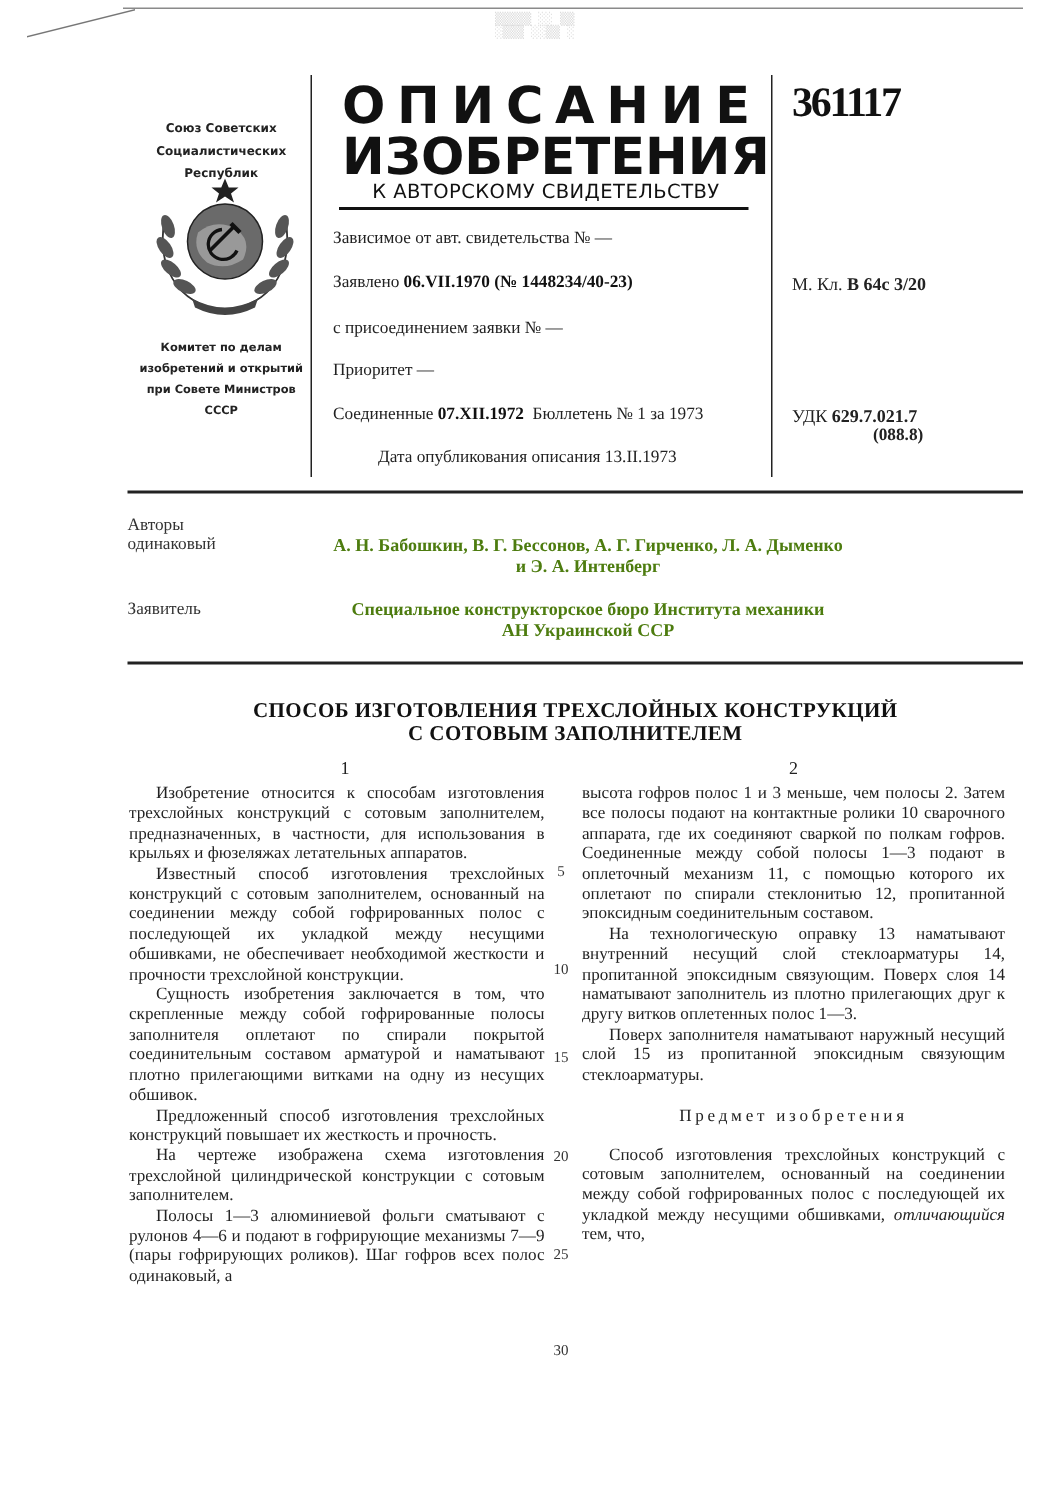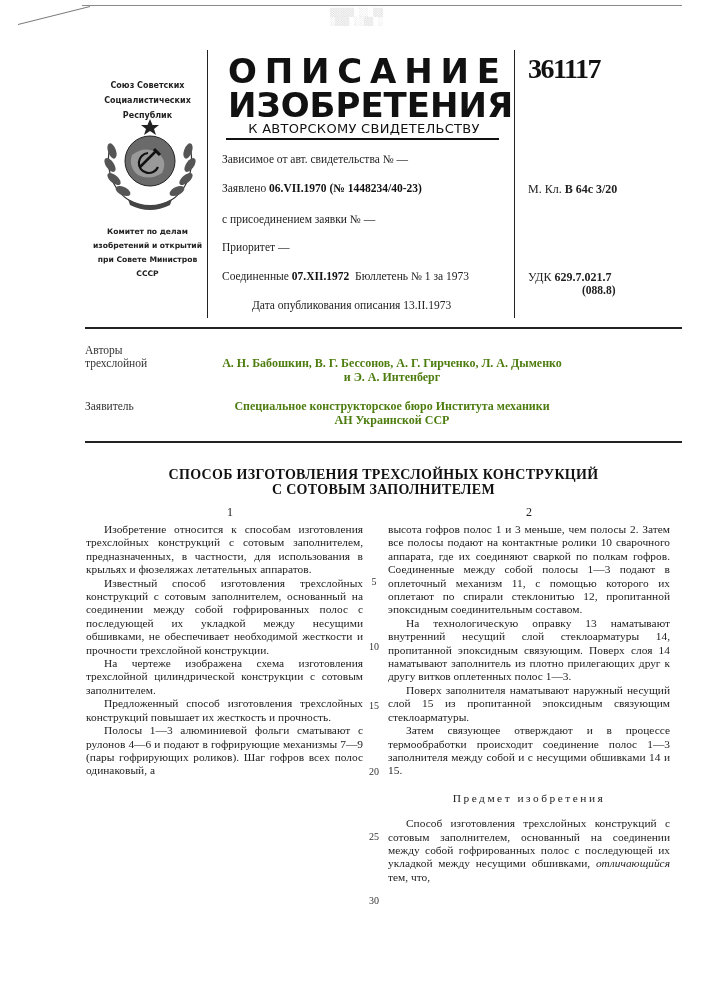--- a/index.html
+++ b/index.html
@@ -149,21 +149,21 @@
 <div class="meta-right" style="top:270px;">
   <span>УДК</span>
   <b>629.7.021.7</b>
 </div>
 <div class="udc2" style="top:284px;">(088.8)</div>
 
 <div class="hrule" style="top:327px;"></div>
 
 <div class="label-left" style="top:344px;">
   <div>Авторы</div>
-  <div>трехслойной</div>
+  <div>одинаковый</div>
 </div>
 <div class="authors" style="top:356px;">
   <div>А. Н. Бабошкин, В. Г. Бессонов, А. Г. Гирченко, Л. А. Дыменко</div>
   <div>и Э. А. Интенберг</div>
 </div>
 <div class="label-left" style="top:400px;">Заявитель</div>
 <div class="authors" style="top:399px;">
   <div>Специальное конструкторское бюро Института механики</div>
   <div>АН Украинской ССР</div>
 </div>
@@ -173,32 +173,32 @@
 <div class="doc-title">
   <div>СПОСОБ ИЗГОТОВЛЕНИЯ ТРЕХСЛОЙНЫХ КОНСТРУКЦИЙ</div>
   <div>С СОТОВЫМ ЗАПОЛНИТЕЛЕМ</div>
 </div>
 <div class="colnum" style="left:227px; top:505px;">1</div>
 <div class="colnum" style="left:526px; top:505px;">2</div>
 
 <div class="col col-left">
   <p>Изобретение относится к способам изготовления трехслойных конструкций с сотовым заполнителем, предназначенных, в частности, для использования в крыльях и фюзеляжах летательных аппаратов.</p>
   <p>Известный способ изготовления трехслойных конструкций с сотовым заполнителем, основанный на соединении между собой гофрированных полос с последующей их укладкой между несущими обшивками, не обеспечивает необходимой жесткости и прочности трехслойной конструкции.</p>
+  <p>Сущность изобретения заключается в том, что скрепленные между собой гофрированные полосы заполнителя оплетают по спирали покрытой соединительным составом арматурой и наматывают плотно прилегающими витками на одну из несущих обшивок.</p>
+  <p>Предложенный способ изготовления трехслойных конструкций повышает их жесткость и прочность.</p>
   <p>На чертеже изображена схема изготовления трехслойной цилиндрической конструкции с сотовым заполнителем.</p>
-  <p>Предложенный способ изготовления трехслойных конструкций повышает их жесткость и прочность.</p>
   <p>Полосы 1—3 алюминиевой фольги сматывают с рулонов 4—6 и подают в гофрирующие механизмы 7—9 (пары гофрирующих роликов). Шаг гофров всех полос одинаковый, а</p>
 </div>
 
 <div class="lineno" style="top:576px;">5</div>
 <div class="lineno" style="top:641px;">10</div>
 <div class="lineno" style="top:700px;">15</div>
 <div class="lineno" style="top:766px;">20</div>
 <div class="lineno" style="top:831px;">25</div>
 <div class="lineno" style="top:895px;">30</div>
 
 <div class="col col-right">
   <p style="text-indent:0">высота гофров полос 1 и 3 меньше, чем полосы 2. Затем все полосы подают на контактные ролики 10 сварочного аппарата, где их соединяют сваркой по полкам гофров. Соединенные между собой полосы 1—3 подают в оплеточный механизм 11, с помощью которого их оплетают по спирали стеклонитью 12, пропитанной эпоксидным соединительным составом.</p>
   <p>На технологическую оправку 13 наматывают внутренний несущий слой стеклоарматуры 14, пропитанной эпоксидным связующим. Поверх слоя 14 наматывают заполнитель из плотно прилегающих друг к другу витков оплетенных полос 1—3.</p>
   <p>Поверх заполнителя наматывают наружный несущий слой 15 из пропитанной эпоксидным связующим стеклоарматуры.</p>
-  <p>Затем связующее отверждают и в процессе термообработки происходит соединение полос 1—3 заполнителя между собой и с несущими обшивками 14 и 15.</p>
   <p class="subject">Предмет изобретения</p>
   <p><span>Способ изготовления трехслойных конструкций с сотовым заполнителем, основанный на соединении между собой гофрированных полос с последующей их укладкой между несущими обшивками,</span> <i>отличающийся</i> <span>тем, что,</span></p>
 </div>
 
 </body></html>

